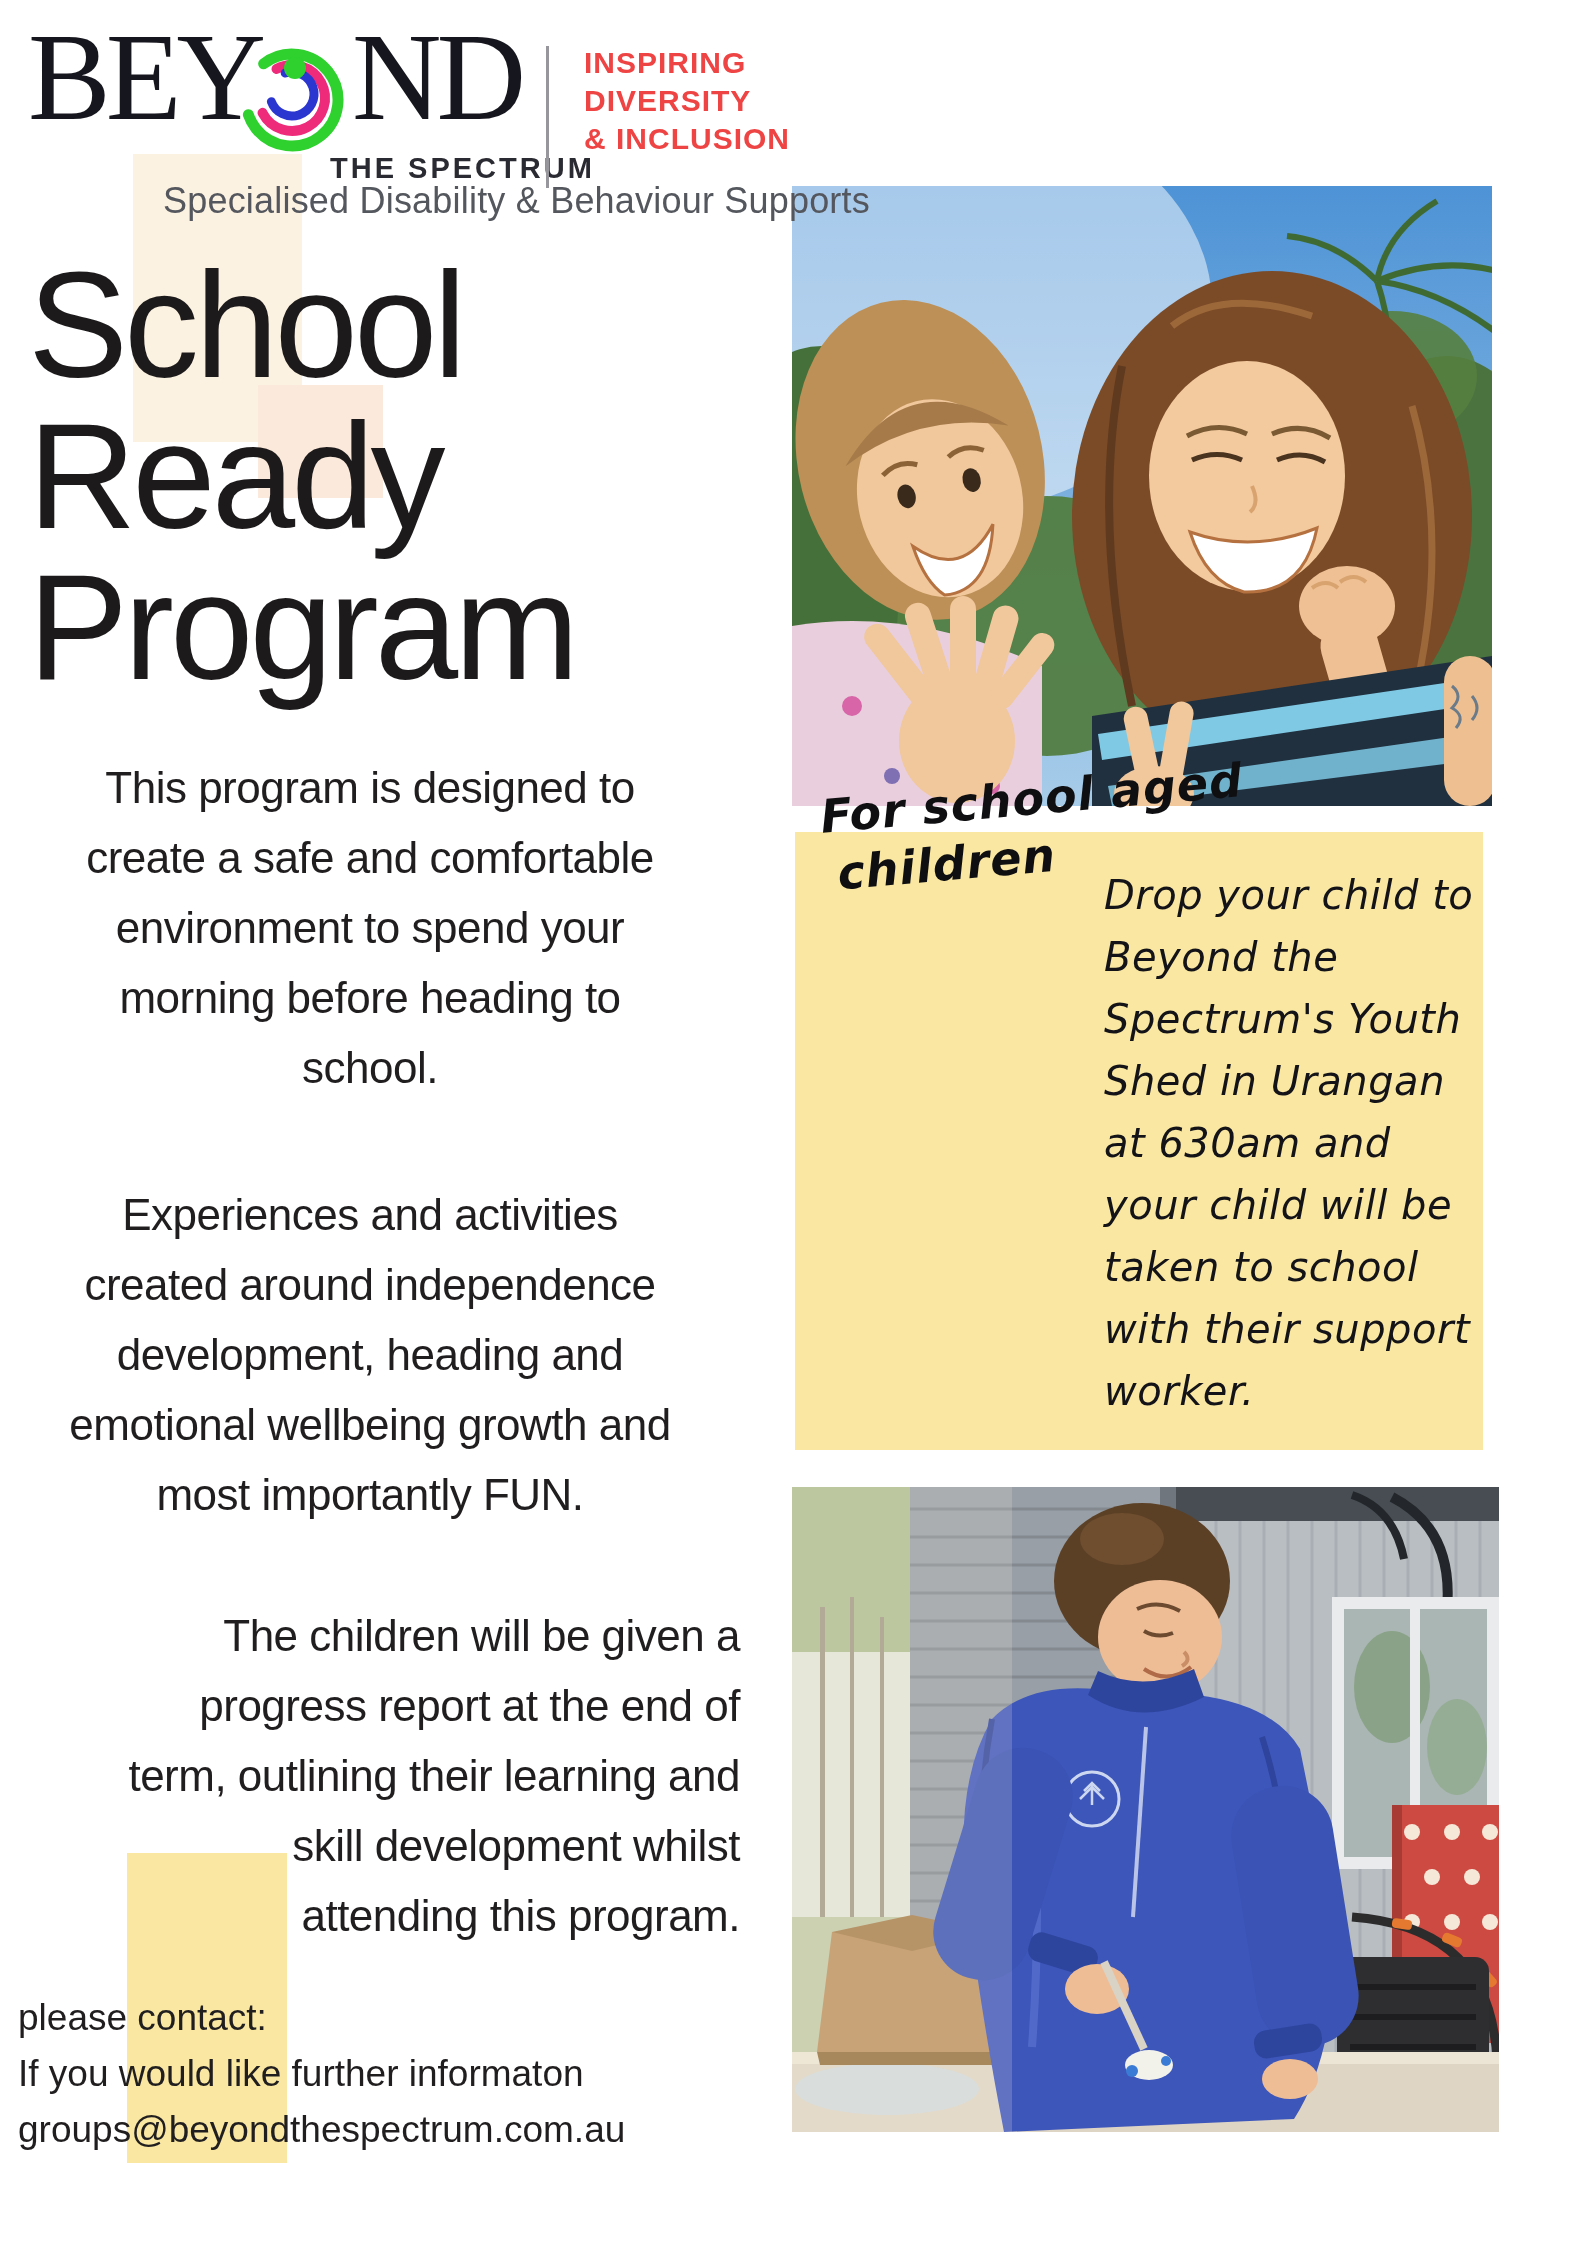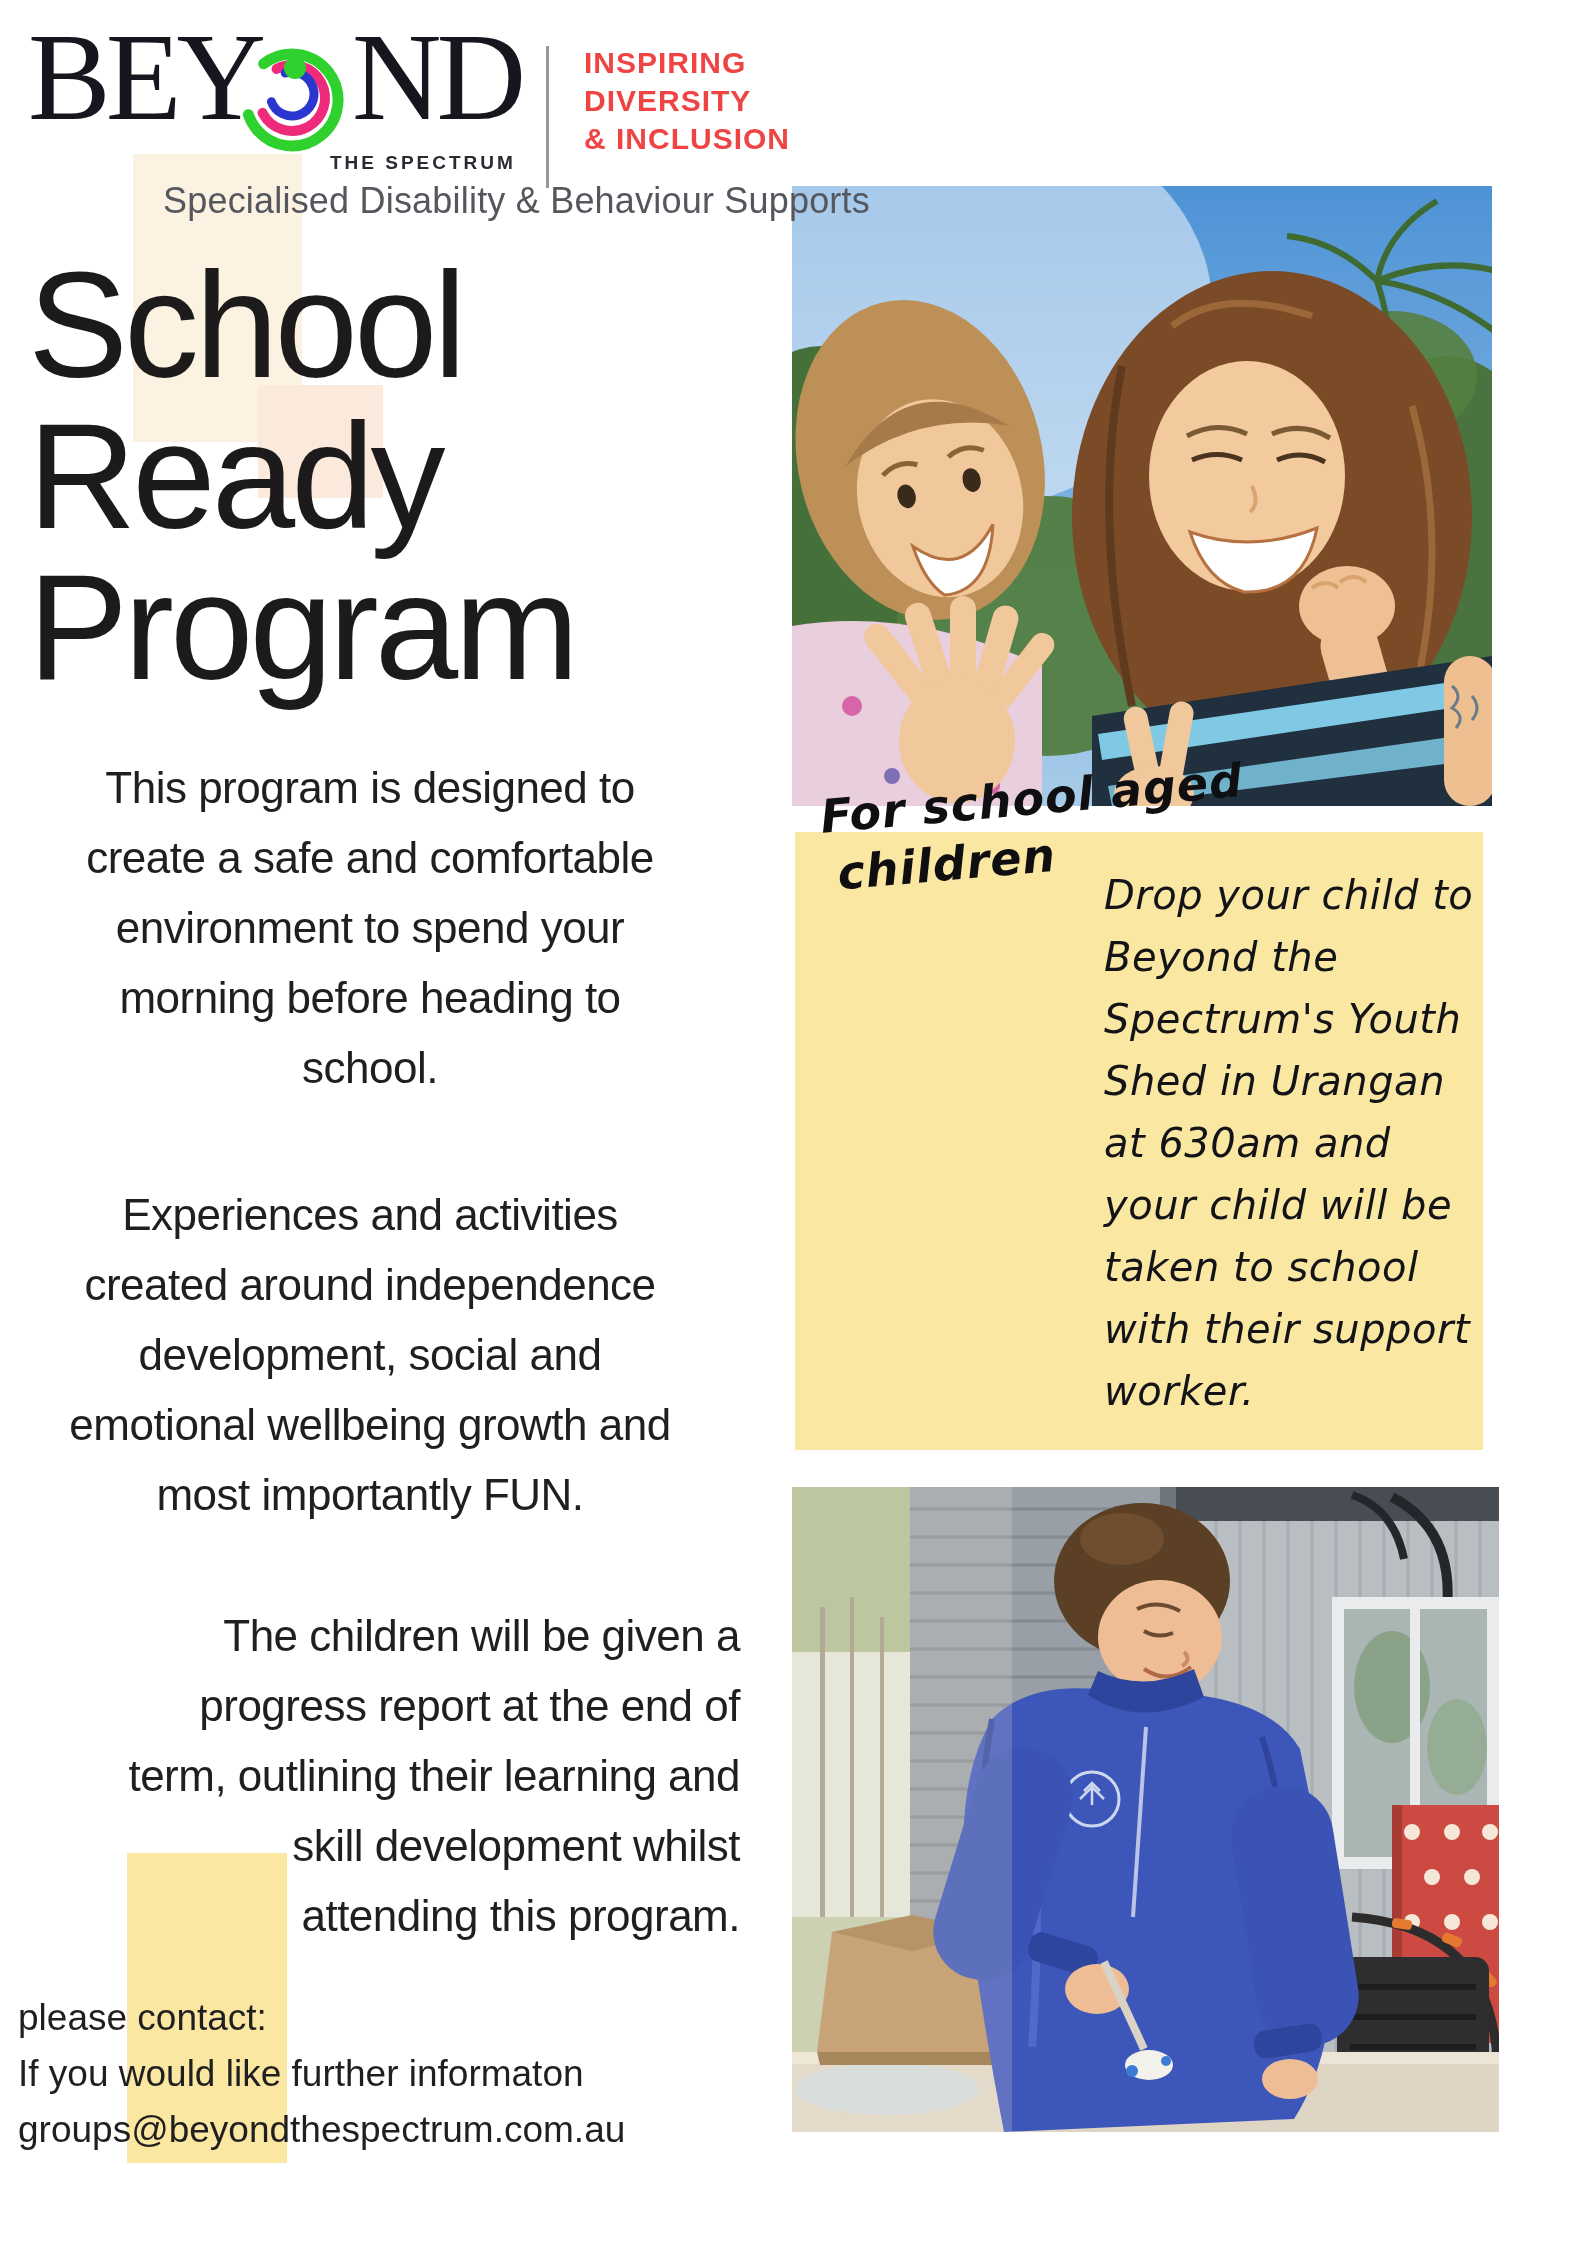--- a/index.html
+++ b/index.html
@@ -9,21 +9,21 @@
   
   .rect-cream{left:133px;top:154px;width:169px;height:288px;background:#fcf2e1;}
   .rect-peach{left:258px;top:385px;width:125px;height:113px;background:#fbe9db;}
   .rect-yellow-left{left:127px;top:1853px;width:160px;height:310px;background:#fae8a2;}
   
   .logo-word{top:22px;font-family:"Liberation Serif",serif;font-size:124px;line-height:112px;
              letter-spacing:-5px;color:#16161e;font-weight:400;}
   .logo-bey{left:28px;}
   .logo-nd{left:352px;}
   .logo-swirl{left:236px;top:28px;}
-  .logo-sub{left:330px;top:152px;font-size:19px;font-weight:700;letter-spacing:3px;color:#2a2a32;}
+  .logo-sub{left:330px;top:152px;font-size:29px;font-weight:700;letter-spacing:3px;color:#2a2a32;}
   .divider{left:546px;top:46px;width:3px;height:142px;background:#96969c;}
   .slogan{left:584px;top:44px;font-size:30px;font-weight:700;line-height:38px;
           letter-spacing:1px;color:#ef4444;}
   .tagline{left:163px;top:180px;font-size:36px;font-weight:500;letter-spacing:0.2px;color:#54575d;}
   
   .title{left:28px;top:250px;font-size:150px;line-height:151px;letter-spacing:-4px;
          color:#1d1a1b;font-weight:300;}
   
   .para{left:0;width:740px;text-align:center;font-size:44px;line-height:70px;
         letter-spacing:-0.5px;color:#211e1f;font-weight:400;}
@@ -76,21 +76,21 @@
   <div class="abs para p1 z2">
     <div>This program is designed to</div>
     <div>create a safe and comfortable</div>
     <div>environment to spend your</div>
     <div>morning before heading to</div>
     <div>school.</div>
   </div>
   <div class="abs para p2 z2">
     <div>Experiences and activities</div>
     <div>created around independence</div>
-    <div>development, social and</div>
+    <div>development, heading and</div>
     <div>emotional wellbeing growth and</div>
     <div>most importantly FUN.</div>
   </div>
   <div class="abs para p3 z2">
     <div>The children will be given a</div>
     <div>progress report at the end of</div>
     <div>term, outlining their learning and</div>
     <div>skill development whilst</div>
     <div>attending this program.</div>
   </div>

